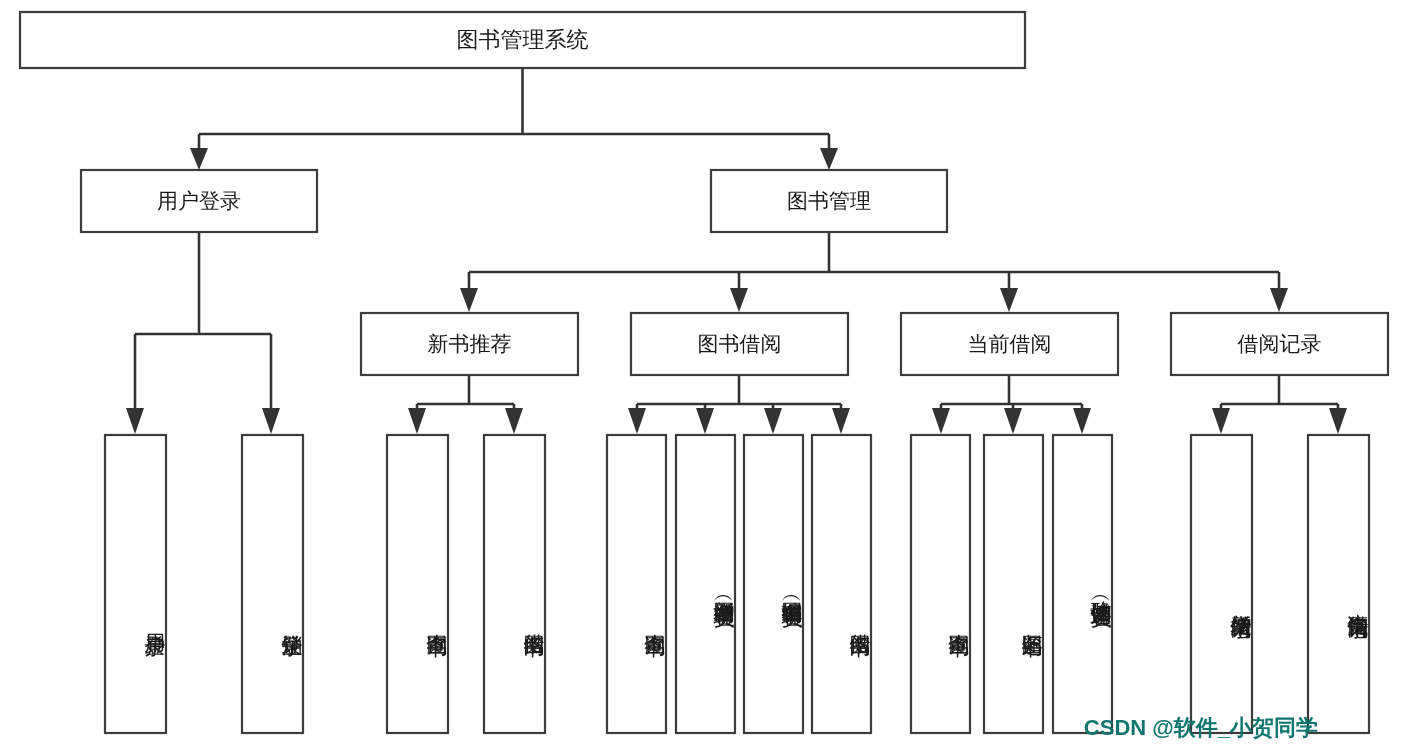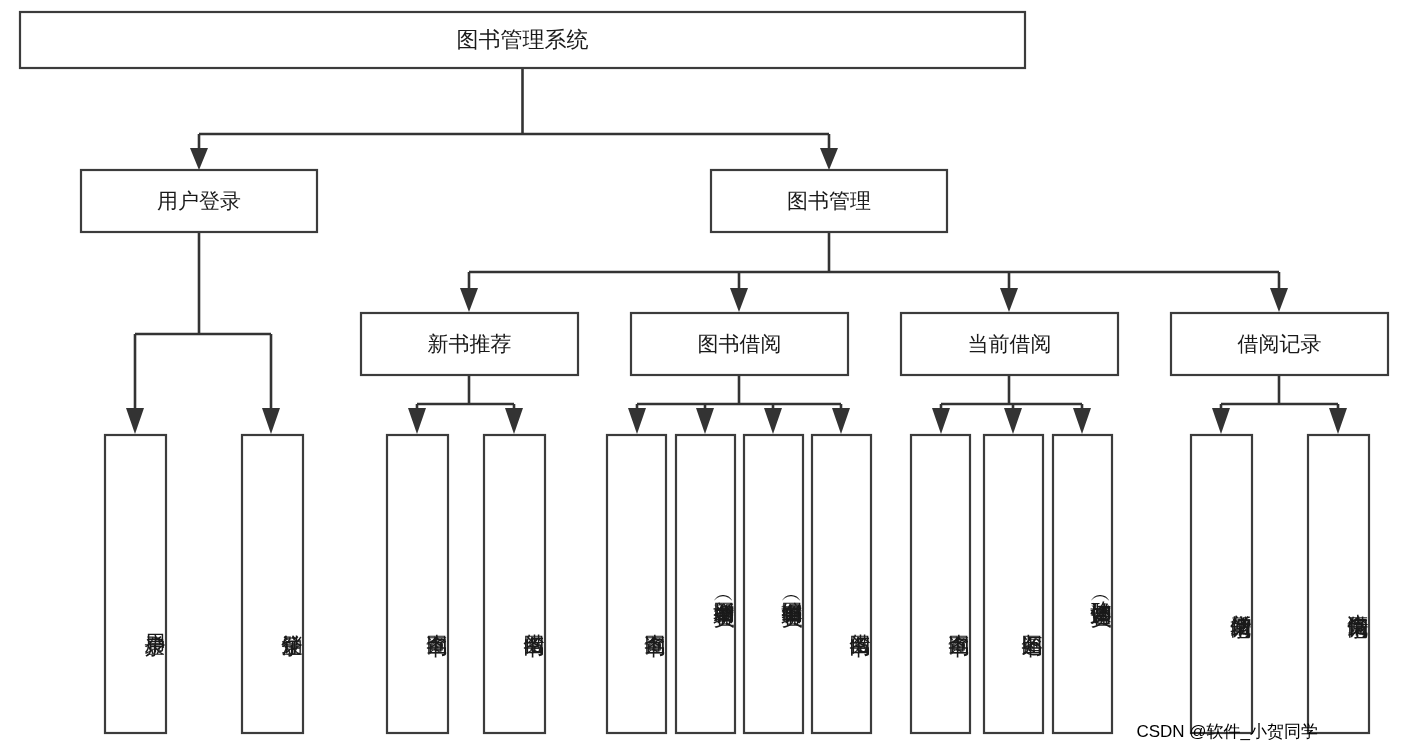--- a/index.html
+++ b/index.html
@@ -70,24 +70,25 @@
     display: flex;
     align-items: flex-start;
     justify-content: center;
     pointer-events: none;
   }
   .watermark {
     position: absolute;
     right: 8px;
     bottom: 4px;
     font-family: "Liberation Sans", "DejaVu Sans", sans-serif;
-    font-size: 17px;
-    color: #000000;
+    font-size: 22px;
+    color: #0f766e;
     white-space: nowrap;
     user-select: none;
+    font-weight: bold;
   }
 </style>
 </head>
 <body>
 
 <div id="diagram-root">
 
   <svg id="flow-svg" viewBox="0 0 1405 747">
 
     <g>

